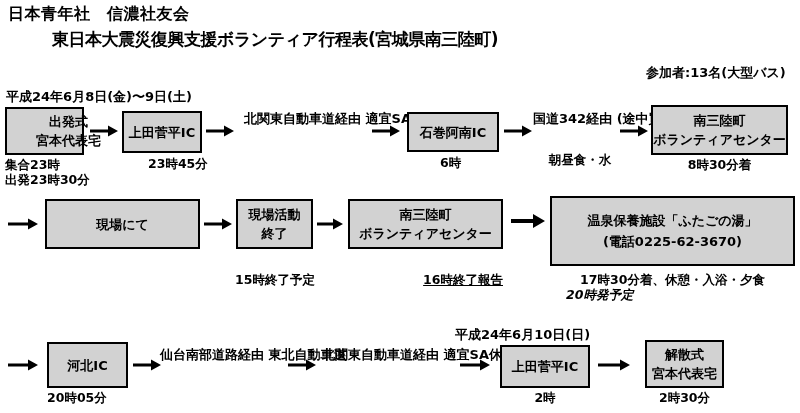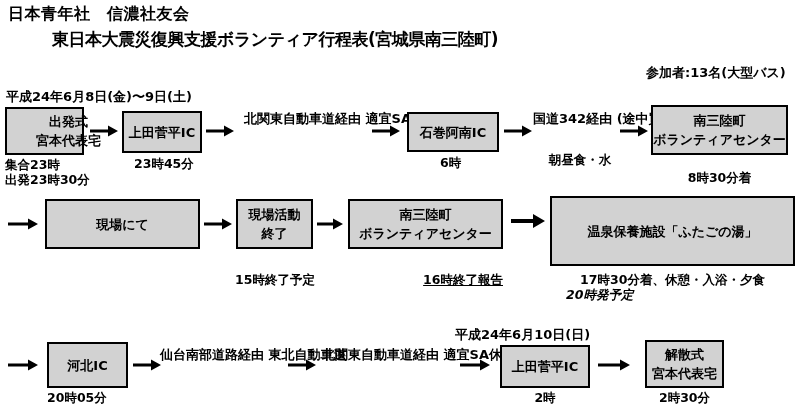--- a/index.html
+++ b/index.html
@@ -109,21 +109,21 @@
 
 <div class="abs arrow" style="left:90px; top:124px;">
   <svg width="28" height="14" viewBox="0 0 28 14">
       <path d="M0 5.5 h18 v-4 l10 5.5 l-10 5.5 v-4 h-18 z" fill="#000"></path>
     </svg>
 </div>
 
 <div class="abs box" style="left:122px; top:111px; width:80px; height:42px;">
   <span class="ln">上田菅平IC</span>
 </div>
-<div class="abs cap" style="left:134px; top:156px;">23時45分</div>
+<div class="abs cap" style="left:148px; top:156px;">23時45分</div>
 
 <div class="abs arrow" style="left:206px; top:124px;">
   <svg width="28" height="14" viewBox="0 0 28 14">
       <path d="M0 5.5 h18 v-4 l10 5.5 l-10 5.5 v-4 h-18 z" fill="#000"></path>
     </svg>
 </div>
 
 <div class="abs route" style="left:244px; top:109px; width:150px;">
   <span class="ln">北関東自動車道経由</span>
   <span class="ln">適宜SA休憩</span>
@@ -155,21 +155,21 @@
 <div class="abs arrow" style="left:620px; top:124px;">
   <svg width="28" height="14" viewBox="0 0 28 14">
       <path d="M0 5.5 h18 v-4 l10 5.5 l-10 5.5 v-4 h-18 z" fill="#000"></path>
     </svg>
 </div>
 
 <div class="abs box" style="left:651px; top:105px; width:137px; height:50px;">
   <span class="ln">南三陸町</span>
   <span class="ln">ボランティアセンター</span>
 </div>
-<div class="abs cap" style="left:651px; top:170px; width:137px; text-align:center;">8時30分着</div>
+<div class="abs cap" style="left:651px; top:157px; width:137px; text-align:center;">8時30分着</div>
 
 <div class="abs arrow" style="left:8px; top:217px;">
   <svg width="30" height="14" viewBox="0 0 30 14">
       <path d="M0 5.5 h20 v-4 l10 5.5 l-10 5.5 v-4 h-20 z" fill="#000"></path>
     </svg>
 </div>
 
 <div class="abs box" style="left:45px; top:199px; width:155px; height:50px;">
   <span class="ln">現場にて</span>
 </div>
@@ -199,20 +199,21 @@
 <div class="abs cap" style="left:348px; top:272px; width:155px; text-align:right;text-decoration:underline;">16時終了報告</div>
 
 <div class="abs arrow" style="left:511px; top:214px;">
   <svg width="34" height="16" viewBox="0 0 34 16">
       <path d="M0 6 h22 v-5 l12 7 l-12 7 v-5 h-22 z" fill="#000"></path>
     </svg>
 </div>
 
 <div class="abs box" style="left:550px; top:196px; width:245px; height:70px; line-height:21px;">
   <span class="ln">温泉保養施設「ふたごの湯」</span>
+  <span class="ln">(電話0225-62-3670)</span>
 </div>
 <div class="abs cap" style="left:550px; top:272px; width:245px; text-align:center;">17時30分着、休憩・入浴・夕食</div>
 <div class="abs cap" style="left:566px; top:287px;font-style:italic;">20時発予定</div>
 
 <div class="abs date-label" style="left:455px; top:326px;">平成24年6月10日(日)</div>
 
 <div class="abs arrow" style="left:8px; top:358px;">
   <svg width="30" height="14" viewBox="0 0 30 14">
       <path d="M0 5.5 h20 v-4 l10 5.5 l-10 5.5 v-4 h-20 z" fill="#000"></path>
     </svg>

